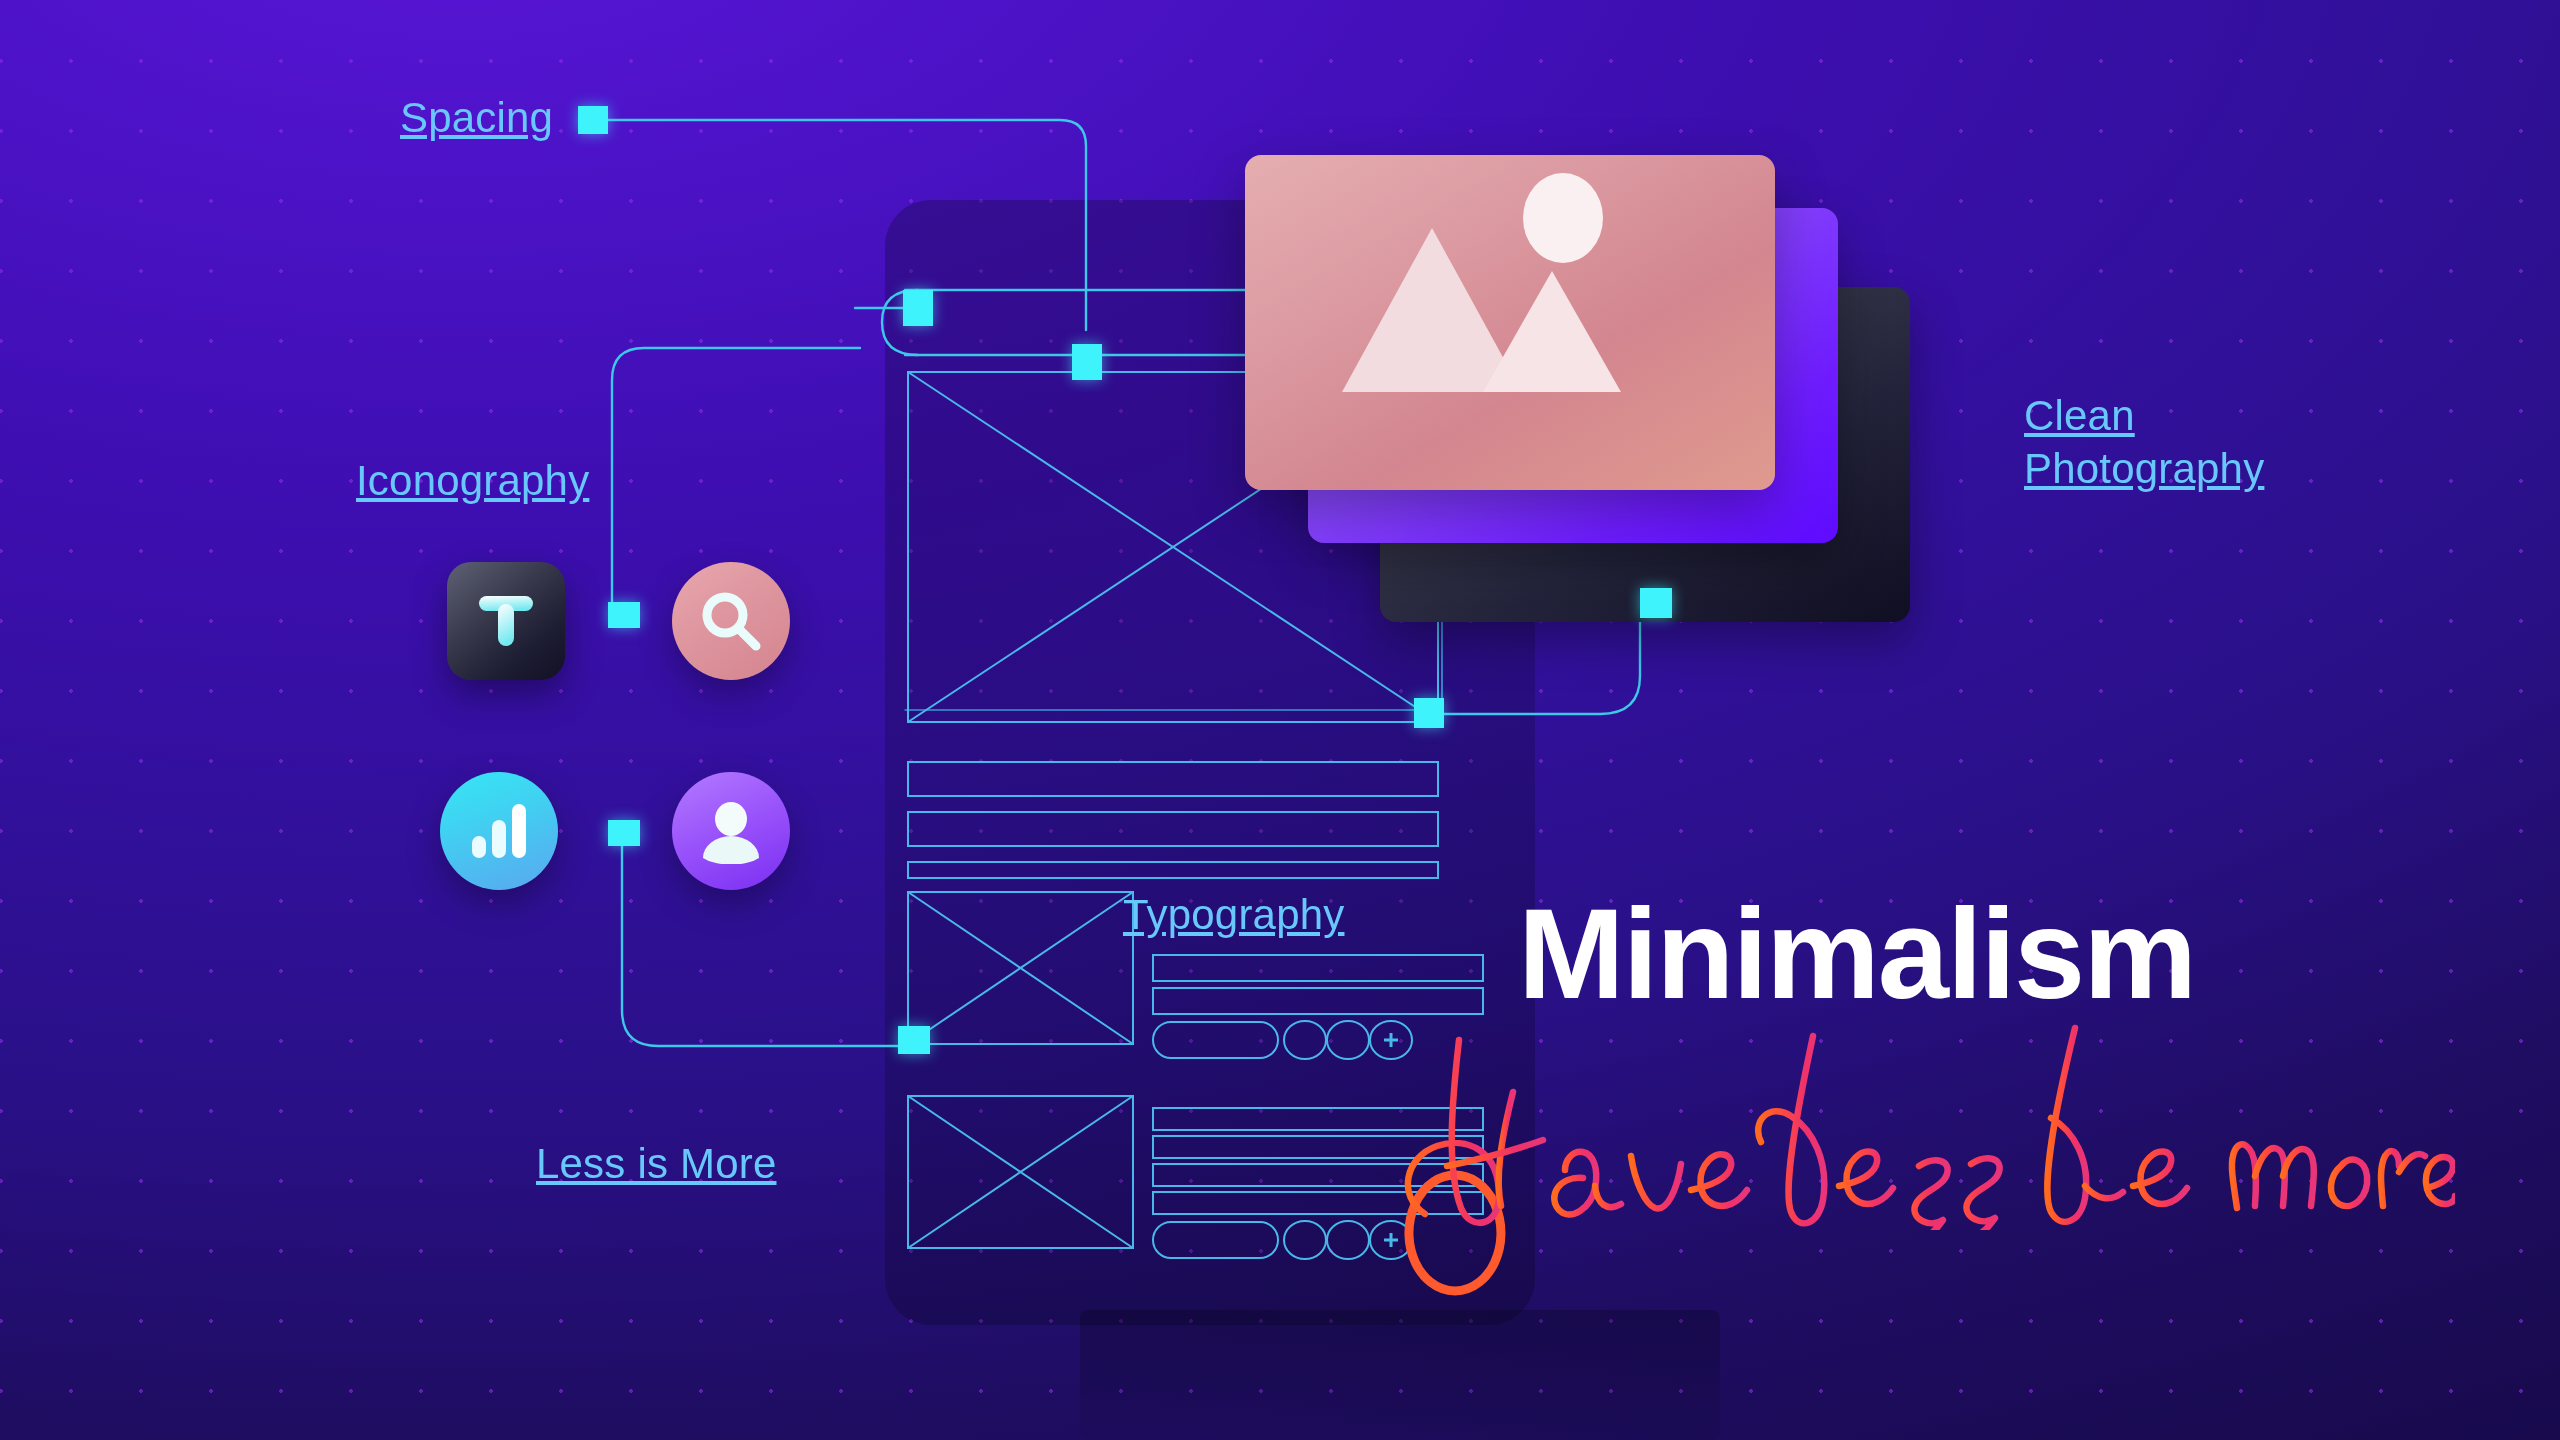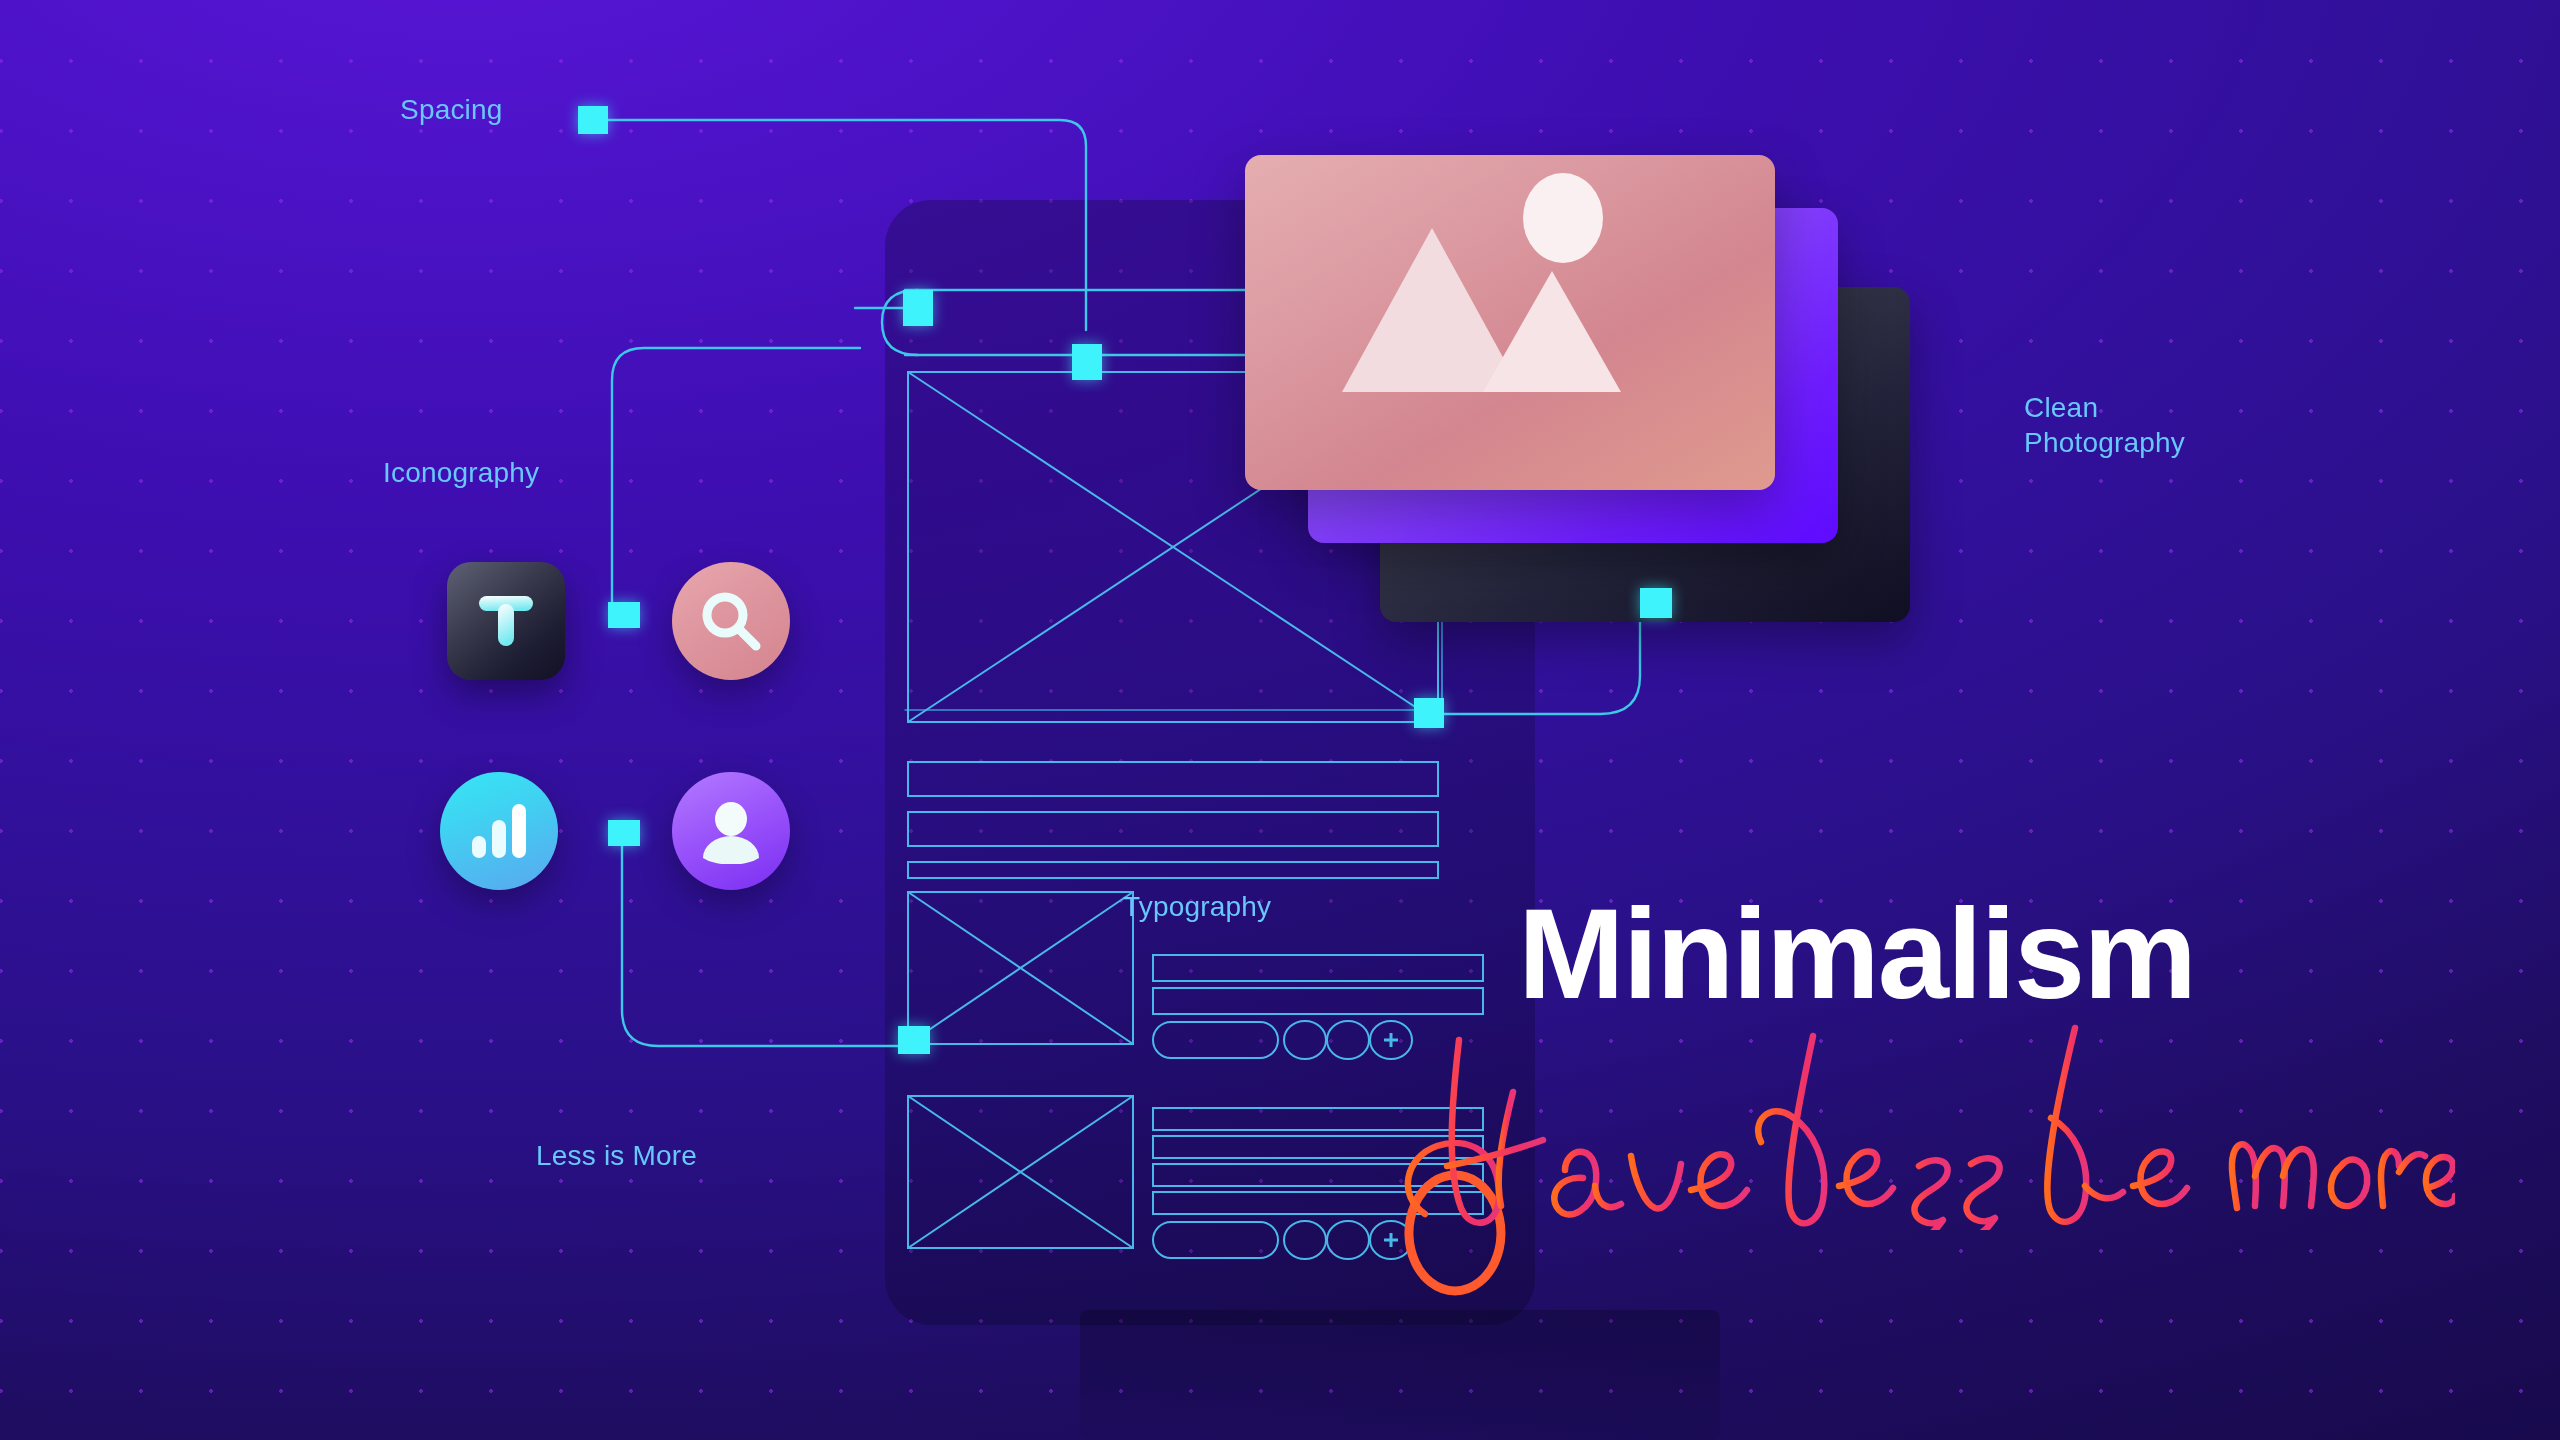--- a/index.html
+++ b/index.html
@@ -52,21 +52,21 @@
 
   
   .label {
     position:absolute;
     color:#68c8fb;
     font-weight:300;
     letter-spacing:.2px;
     white-space:pre-line;
     line-height:1.25;
   }
-  .label.lg { font-size:28px; }
+  .label.lg { font-size:42px;text-decoration:underline; }
 
   
   .icon-square {
     position:absolute;
     width:118px; height:118px;
     border-radius:24px;
     background:linear-gradient(140deg, #5e6274 0%, #3a3b4e 38%, #1d1d33 72%, #121024 100%);
     box-shadow:0 14px 34px rgba(0,0,0,.38);
     display:flex; align-items:center; justify-content:center;
   }
@@ -243,21 +243,21 @@
 
   <div class="icon-circle ic-user" style="left:672px;top:772px;">
     <svg width="66" height="66" viewBox="0 0 66 66">
       <ellipse cx="33" cy="21" rx="16" ry="17" fill="#f4fbfb"></ellipse>
       <path d="M5 60 a28 22 0 0 1 56 0 a33 14 0 0 1 -56 0 Z" fill="#eaf8f8"></path>
     </svg>
   </div>
 
   <div class="label lg" style="left:400px;top:92px;">Spacing</div>
 
-  <div class="label lg" style="left:356px;top:455px;margin-left:27px;">Iconography</div>
+  <div class="label lg" style="left:356px;top:455px;">Iconography</div>
 
   <div class="label lg" style="left:536px;top:1138px;">Less is More</div>
 
   <div class="label lg" style="left:1123px;top:889px;">Typography</div>
 
   <div class="label lg" style="left:2010px;top:390px;margin-left:14px;">Clean
 Photography</div>
 
   <div class="headline">Minimalism</div>
 

